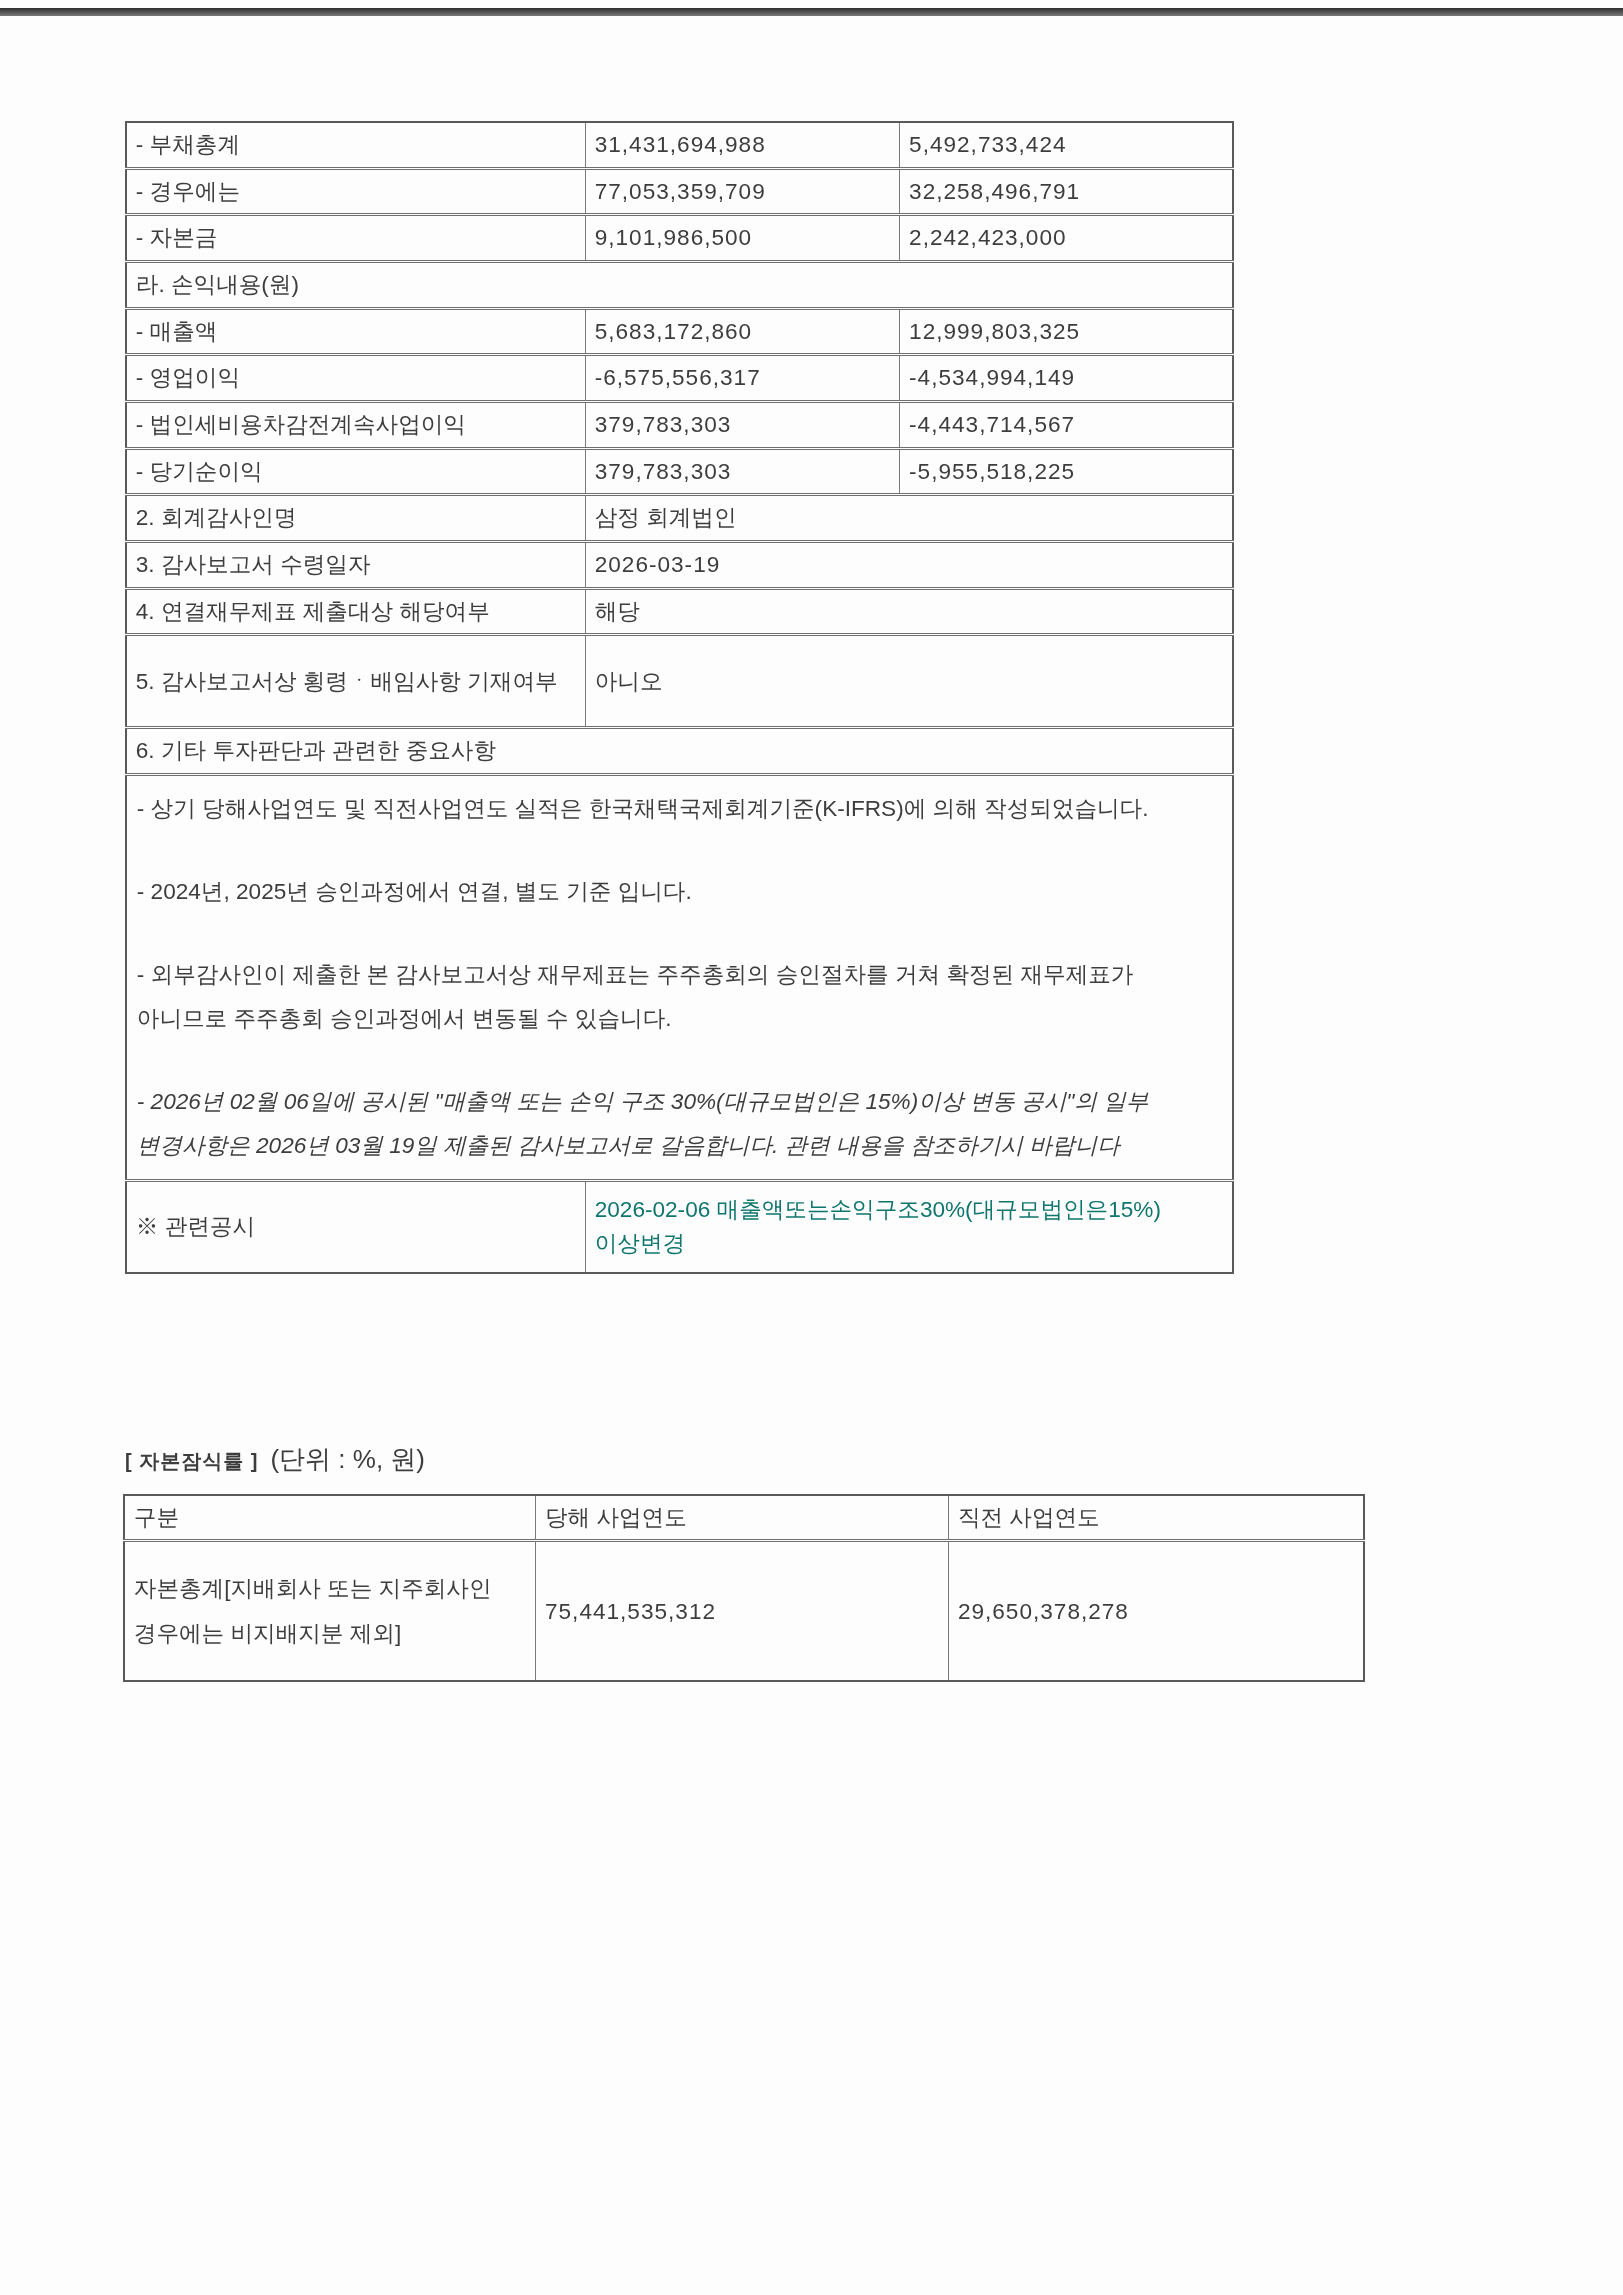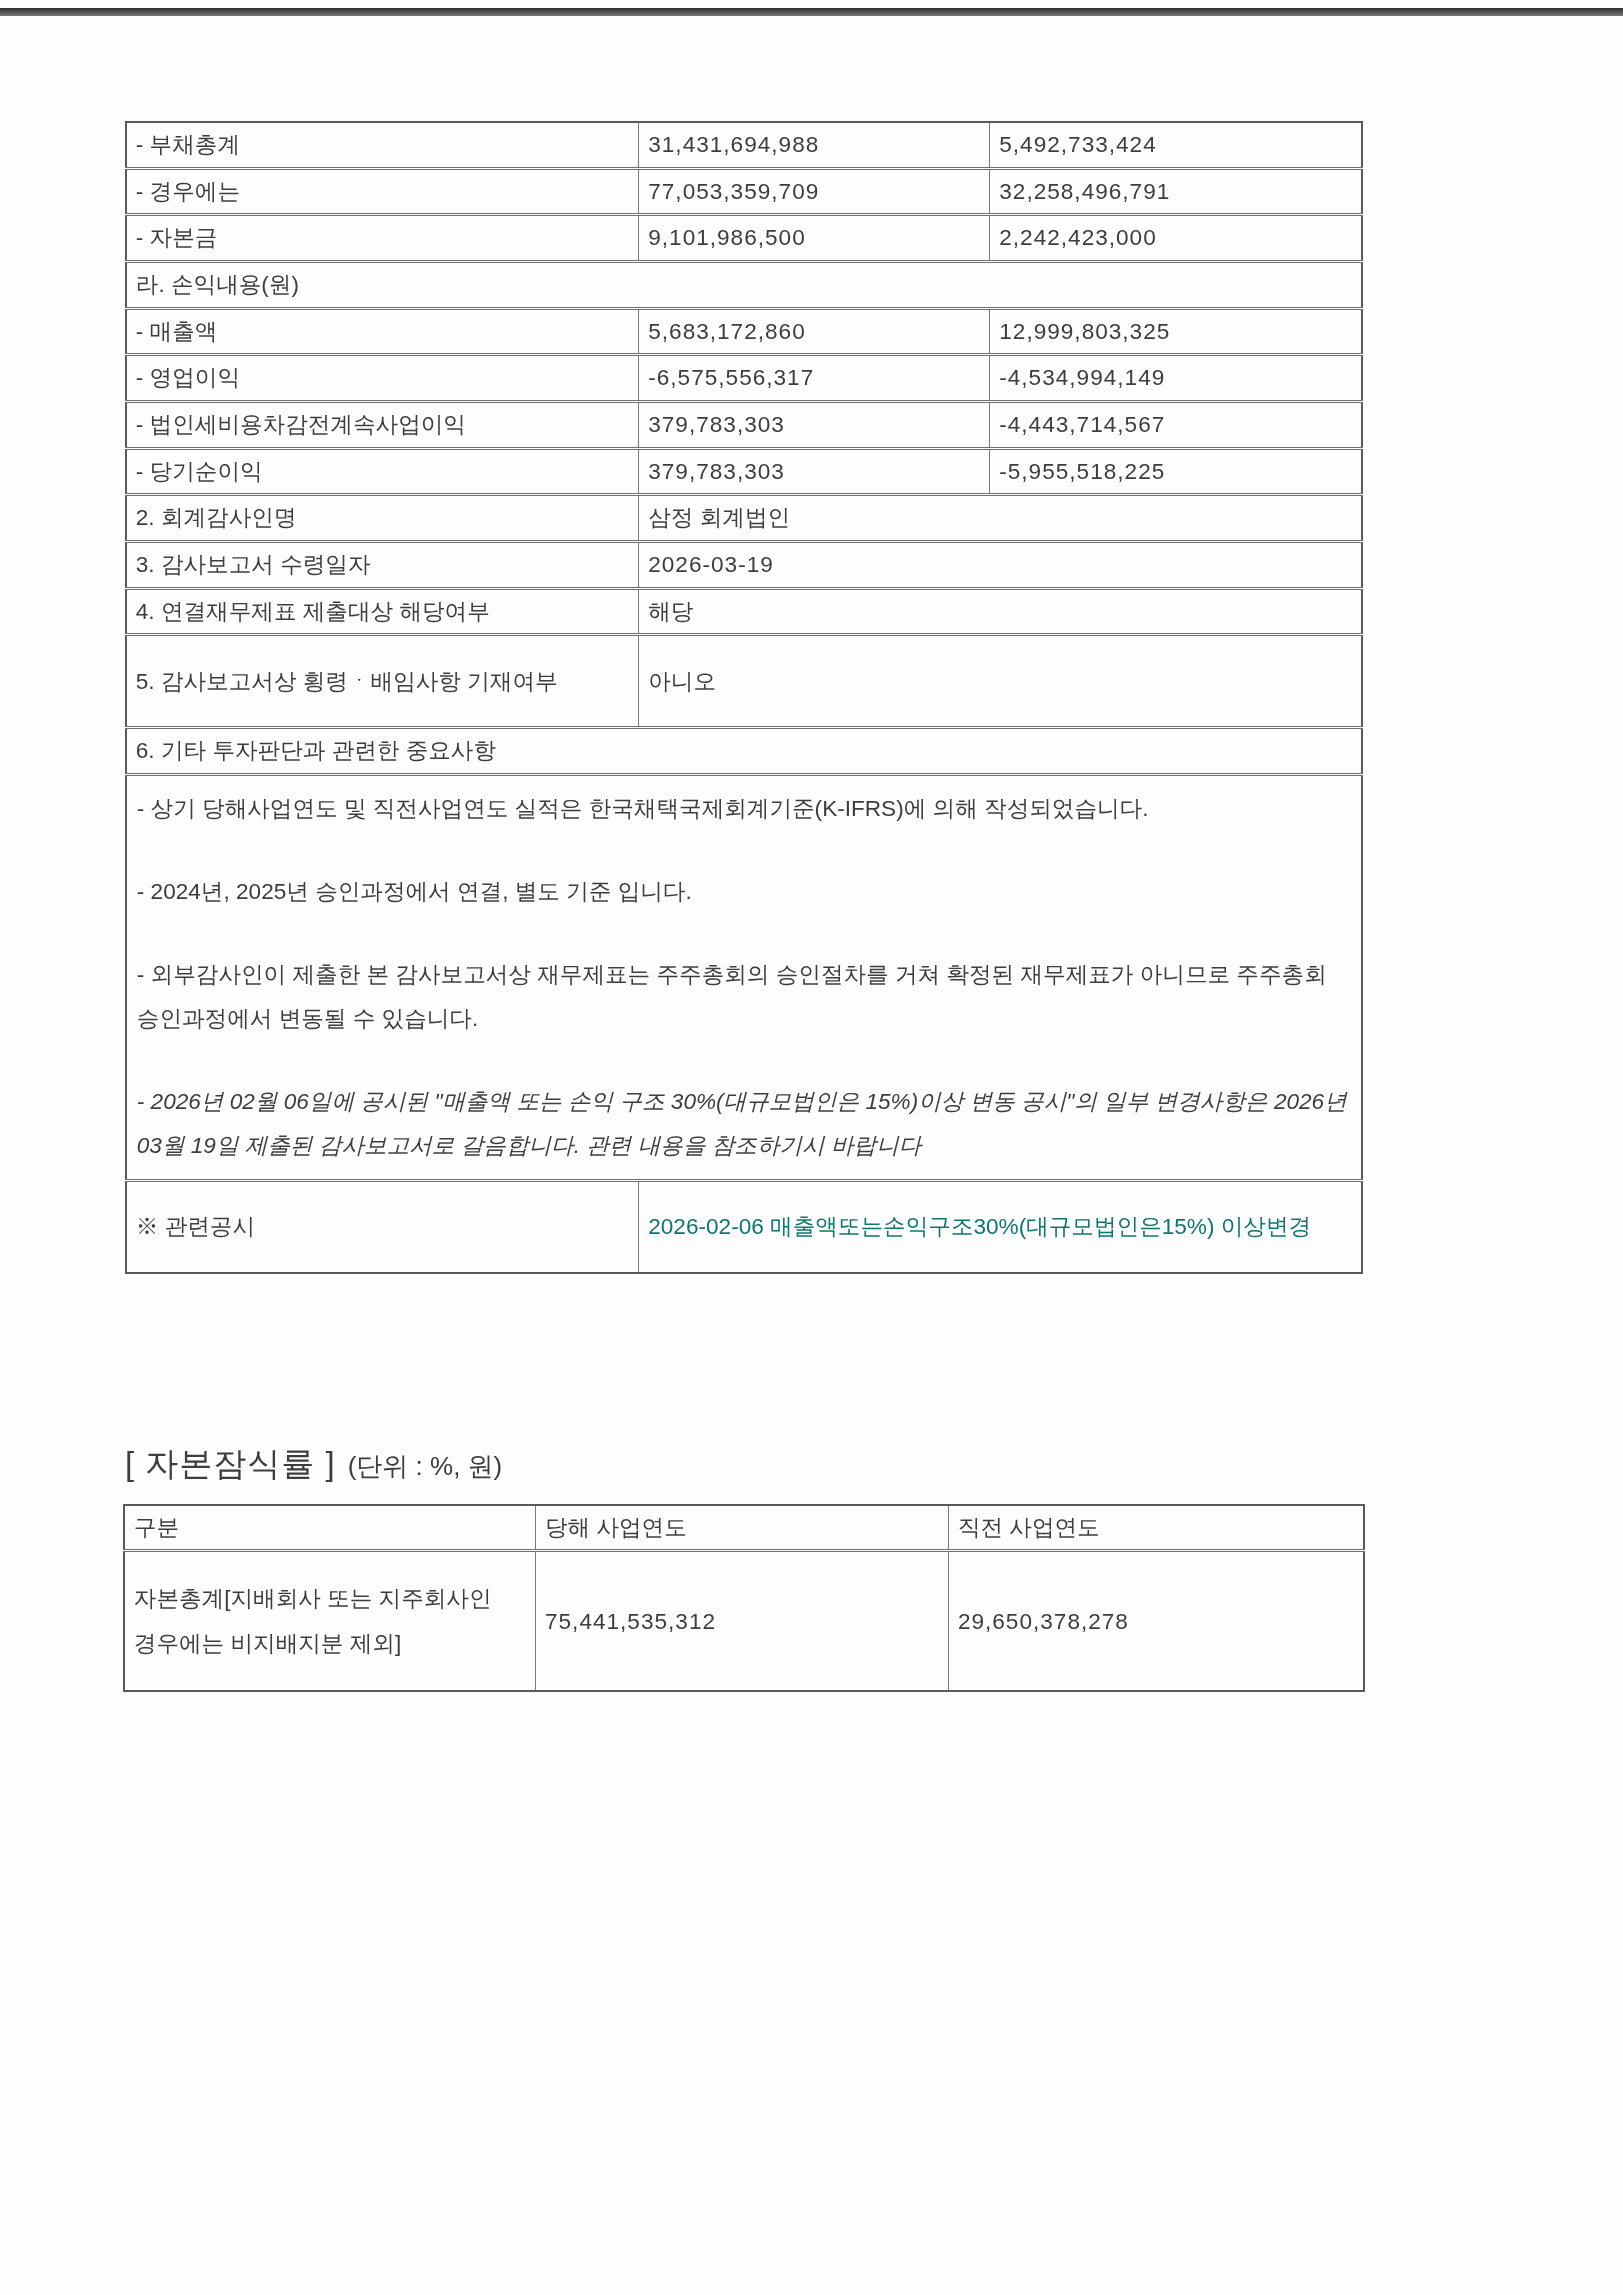--- a/index.html
+++ b/index.html
@@ -18,21 +18,21 @@
   .scan-bar {
     position: absolute;
     left: 0; top: 8.3px;
     width: 1623px; height: 7.4px;
     background: linear-gradient(#2e2e2e, #787878);
   }
 
   .summary-wrap {
     position: absolute;
     left: 125px; top: 121px;
-    width: 1238px;
+    width: 1109px;
   }
 
   table.doc {
     width: 100%;
     border-collapse: collapse;
     table-layout: fixed;
     border: 2.5px solid #5a5a5a;
   }
   table.doc td {
     border-left: 1.5px solid #7a7a7a;
@@ -65,21 +65,21 @@
     line-height: 2.05;
     padding-right: 118px; 
   }
 
   .cap-wrap {
     position: absolute;
     left: 123px; top: 1442px;
     width: 1242px;
   }
   .cap-title-line { margin: 0 0 16.7px 2px; }
-  .cap-title { font-size: 33px; font-weight: normal; letter-spacing: 1px; text-align: center; }
+  .cap-title { font-size: 20px; font-weight: bold; letter-spacing: 1px; text-align: center; }
   .cap-unit { font-size: 26px; font-weight: normal; margin-left: 9.8px; }
 
   tr.cap-r1 td { height: 93px; line-height: 2.0; }
   tr.cap-r2 td { height: 140px; line-height: 2.0; }
 </style>
 </head>
 <body>
 
 <div class="scan-bar"></div>
 

